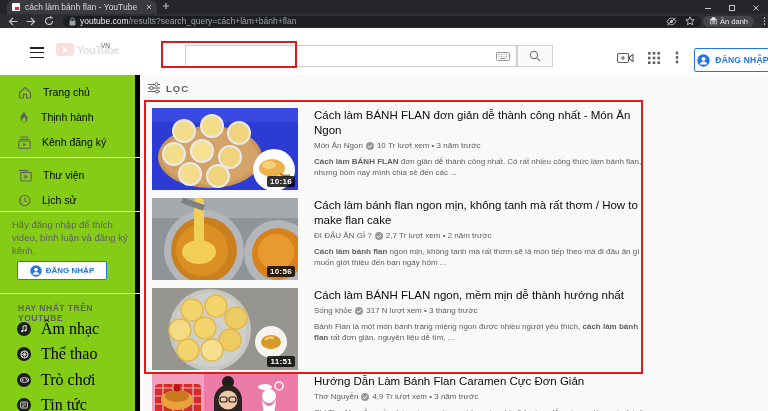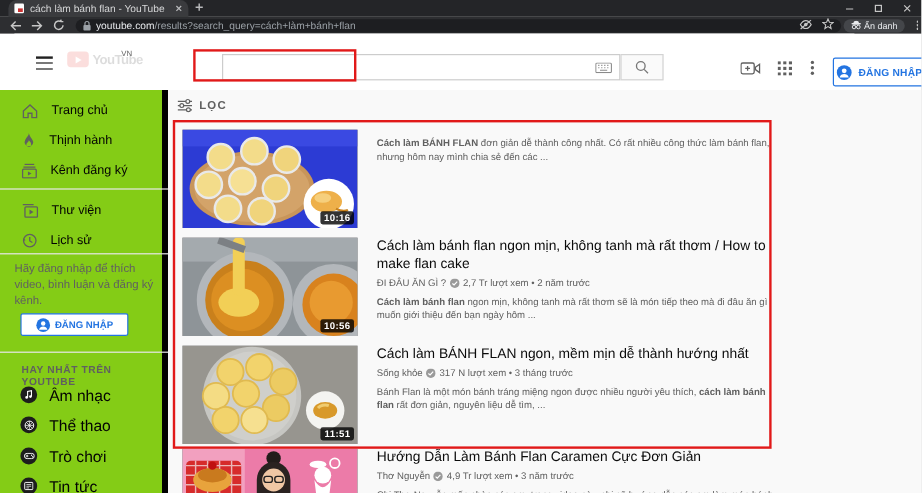--- a/index.html
+++ b/index.html
@@ -61,21 +61,21 @@
   .sb-item .lbl{font-size:10.5px;color:#030303;margin-left:11px;white-space:nowrap;}
   .sb-div{position:absolute;left:0;width:140px;border-top:1px solid #e8e8e8;}
   .sb-promo{position:absolute;left:12px;top:143px;width:118px;font-size:9.5px;color:#606060;line-height:13px;}
   .sb-signin{position:absolute;left:17px;top:186px;width:90px;height:19px;border:1px solid #2374e1;
              border-radius:2px;background:#fff;display:flex;align-items:center;justify-content:center;gap:4px;}
   .sb-signin span{font-size:8px;font-weight:bold;color:#2374e1;}
   .sb-section{position:absolute;left:18px;top:228px;font-size:8.5px;font-weight:bold;color:#606060;letter-spacing:0.5px;}
   .best-item{position:absolute;left:0;width:140px;height:20px;display:flex;align-items:center;}
   .best-icon{margin-left:17px;width:14px;height:14px;border-radius:50%;background:#1d1d1d;
              display:flex;align-items:center;justify-content:center;flex:0 0 auto;}
-  .best-item .lbl{font-size:13px;color:#030303;margin-left:10px;}
+  .best-item .lbl{font-size:16px;color:#030303;margin-left:10px;font-family:Liberation Serif, serif;}
 
   .main{position:absolute;left:140px;top:0;width:628px;height:336px;}
   .filterrow{position:absolute;left:8px;top:7px;display:flex;align-items:center;gap:6px;}
   .filterrow span{font-size:9.5px;font-weight:bold;color:#606060;letter-spacing:1px;}
 
   .video{position:absolute;left:12px;display:flex;}
   .thumb{position:relative;width:146px;height:82px;flex:0 0 au1to;background:#888;overflow:hidden;flex:0 0 auto;}
   .thumb svg{display:block;}
   .dur{position:absolute;right:3px;bottom:3px;background:rgba(0,0,0,0.8);color:#fff;font-size:8px;
        font-weight:bold;padding:1px 3px;border-radius:2px;letter-spacing:0.3px;}
@@ -358,20 +358,29 @@
                 <circle cx="66" cy="68" r="11" fill="#f0d47c"></circle>
             </g>
             <circle cx="122" cy="62" r="21" fill="#ffffff"></circle>
             <ellipse cx="120" cy="60" rx="13" ry="9" fill="#eeb04a"></ellipse>
             <ellipse cx="117" cy="57" rx="7" ry="4" fill="#f6cf7c"></ellipse>
             <path d="M128 66 q6 3 10 1" stroke="#c8821e" stroke-width="2" fill="none"></path>
           </svg>
           <span class="dur">10:16</span>
         </div>
         <div class="vtext">
+          <div class="vtitle">Cách làm BÁNH FLAN đơn giản dễ thành công nhất - Món Ăn Ngon</div>
+          <div class="vmeta">
+            <span>Món Ăn Ngon</span>
+            <svg width="8" height="8" viewBox="0 0 8 8">
+                <circle cx="4" cy="4" r="4" fill="#9a9a9a"></circle>
+                <path d="M2 4.2 L3.4 5.5 L6 2.7" stroke="#fff" stroke-width="1" fill="none"></path>
+              </svg>
+            <span>10 Tr lượt xem • 3 năm trước</span>
+          </div>
           <div class="vdesc"><span></span><b>Cách làm BÁNH FLAN</b><span> đơn giản dễ thành công nhất. Có rất nhiều công thức làm bánh flan, nhưng hôm nay mình chia sẻ đến các ...</span></div>
         </div>
       </div>
 
       <div class="video" style="top:123px;">
         <div class="thumb">
           <svg width="146" height="82" viewBox="0 0 146 82">
             <rect width="146" height="82" fill="#8e9498"></rect>
             <rect width="146" height="20" fill="#a4aaae"></rect>
             <circle cx="52" cy="52" r="40" fill="#b3b7bb"></circle>

